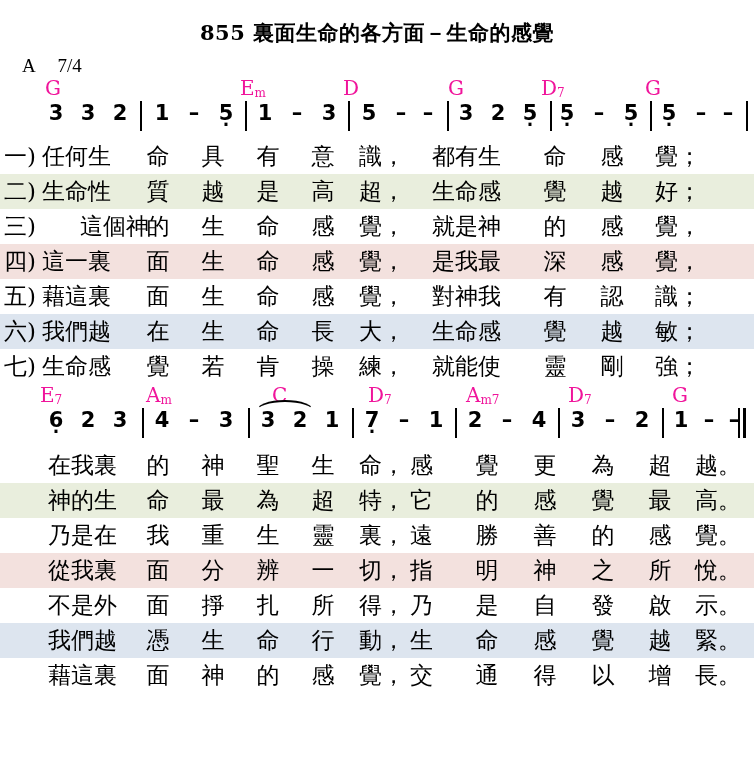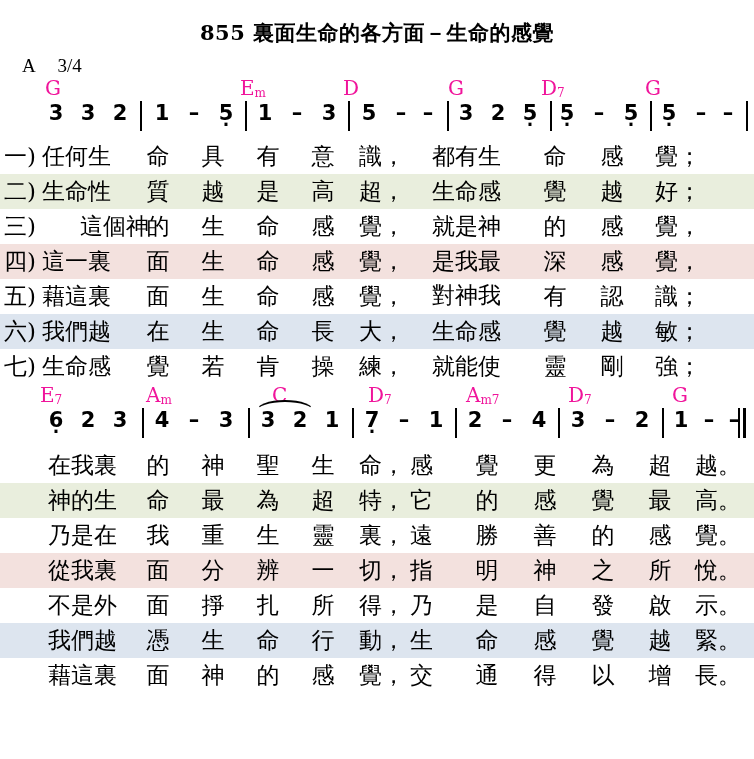--- a/index.html
+++ b/index.html
@@ -163,21 +163,21 @@
 </head>
 <body>
 
 <div class="title">
   <span>855</span>
   <span>裏面生命的各方面－生命的感覺</span>
 </div>
 
 <div class="keyline">
   <span>A</span>
-  <span class="meter">3/4</span>
+  <span class="meter">7/4</span>
 </div>
 
 <div class="stave" id="stave-top">
   <div class="chordrow" id="chords-top">
       <div class="chord" style="left: 45px;">G</div>
       <div class="chord" style="left: 240px;">E<sub>m</sub></div>
       <div class="chord" style="left: 343px;">D</div>
       <div class="chord" style="left: 448px;">G</div>
       <div class="chord" style="left: 541px;">D<sub>7</sub></div>
       <div class="chord" style="left: 645px;">G</div>
@@ -268,21 +268,21 @@
       <span class="ch" style="left: 668px;">覺，</span>
     </div>
     <div class="lyric-line">
       <span class="marker">五)</span>
       <span class="seg" style="left: 42px;">藉這裏</span>
       <span class="ch" style="left: 158px;">面</span>
       <span class="ch" style="left: 213px;">生</span>
       <span class="ch" style="left: 268px;">命</span>
       <span class="ch" style="left: 323px;">感</span>
       <span class="ch" style="left: 372px;">覺，</span>
-      <span class="seg" style="left: 432px; font-family: Liberation Serif, serif;">對神我</span>
+      <span class="seg" style="left: 432px;">對神我</span>
       <span class="ch" style="left: 555px;">有</span>
       <span class="ch" style="left: 612px;">認</span>
       <span class="ch" style="left: 668px;">識；</span>
     </div>
     <div class="lyric-line hl-blue">
       <span class="marker">六)</span>
       <span class="seg" style="left: 42px;">我們越</span>
       <span class="ch" style="left: 158px;">在</span>
       <span class="ch" style="left: 213px;">生</span>
       <span class="ch" style="left: 268px;">命</span>

